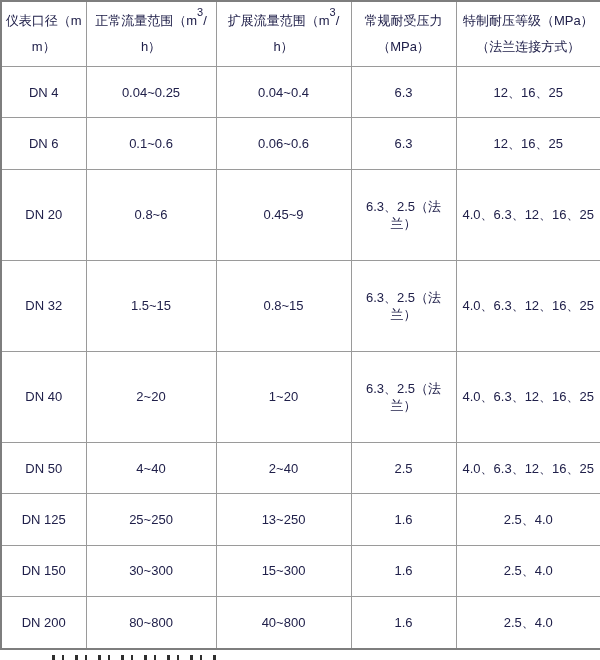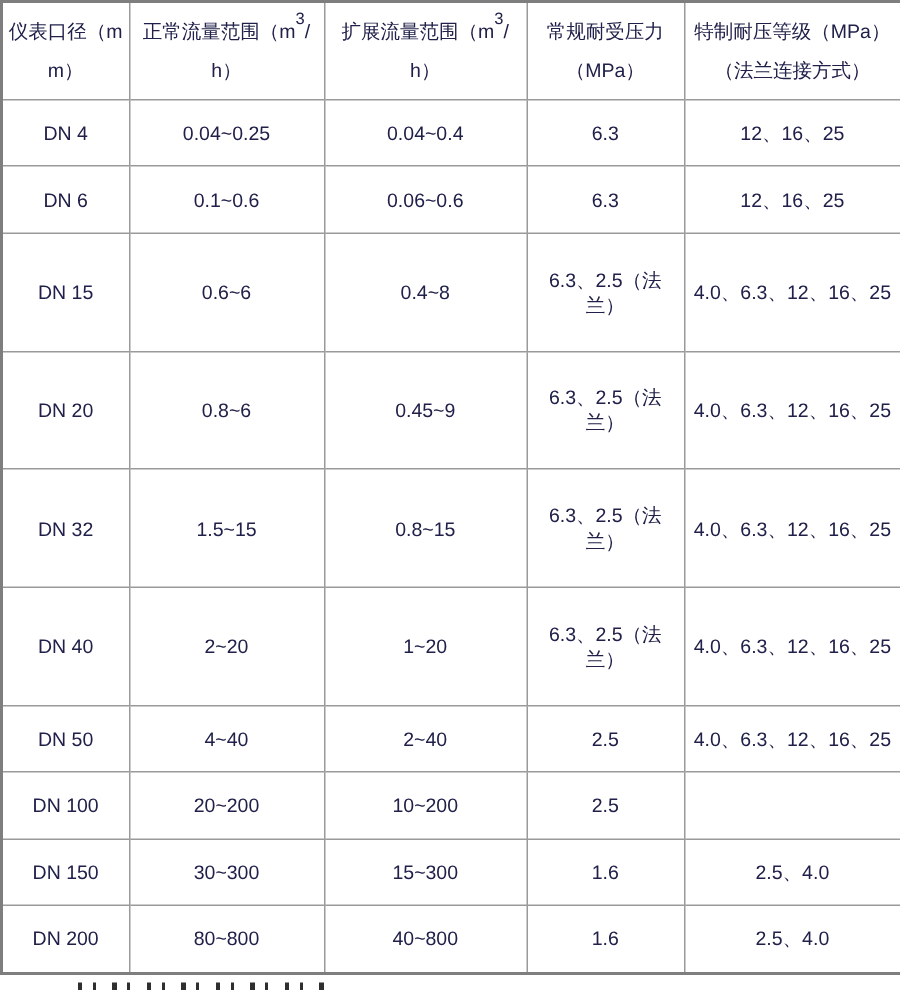--- a/index.html
+++ b/index.html
@@ -99,27 +99,20 @@
 
   <tr>
     <td>DN 6</td>
     <td>0.1~0.6</td>
     <td>0.06~0.6</td>
     <td>6.3</td>
     <td>12、16、25</td>
   </tr>
 
 
-  <tr>
-    <td>DN 15</td>
-    <td>0.6~6</td>
-    <td>0.4~8</td>
-    <td>6.3、2.5（法兰）</td>
-    <td>4.0、6.3、12、16、25</td>
-  </tr>
 
   <tr>
     <td>DN 20</td>
     <td>0.8~6</td>
     <td>0.45~9</td>
     <td>6.3、2.5（法兰）</td>
     <td>4.0、6.3、12、16、25</td>
   </tr>
 
 
@@ -142,28 +135,28 @@
   <tr>
     <td>DN 50</td>
     <td>4~40</td>
     <td>2~40</td>
     <td>2.5</td>
     <td>4.0、6.3、12、16、25</td>
   </tr>
 
 
 
+
   <tr>
-    <td>DN 100</td>
-    <td>20~200</td>
-    <td>10~200</td>
-    <td>2.5</td>
-    <td></td>
+    <td>DN 125</td>
+    <td>25~250</td>
+    <td>13~250</td>
+    <td>1.6</td>
+    <td>2.5、4.0</td>
   </tr>
-
 
   <tr>
     <td>DN 150</td>
     <td>30~300</td>
     <td>15~300</td>
     <td>1.6</td>
     <td>2.5、4.0</td>
   </tr>
 
   <tr>

